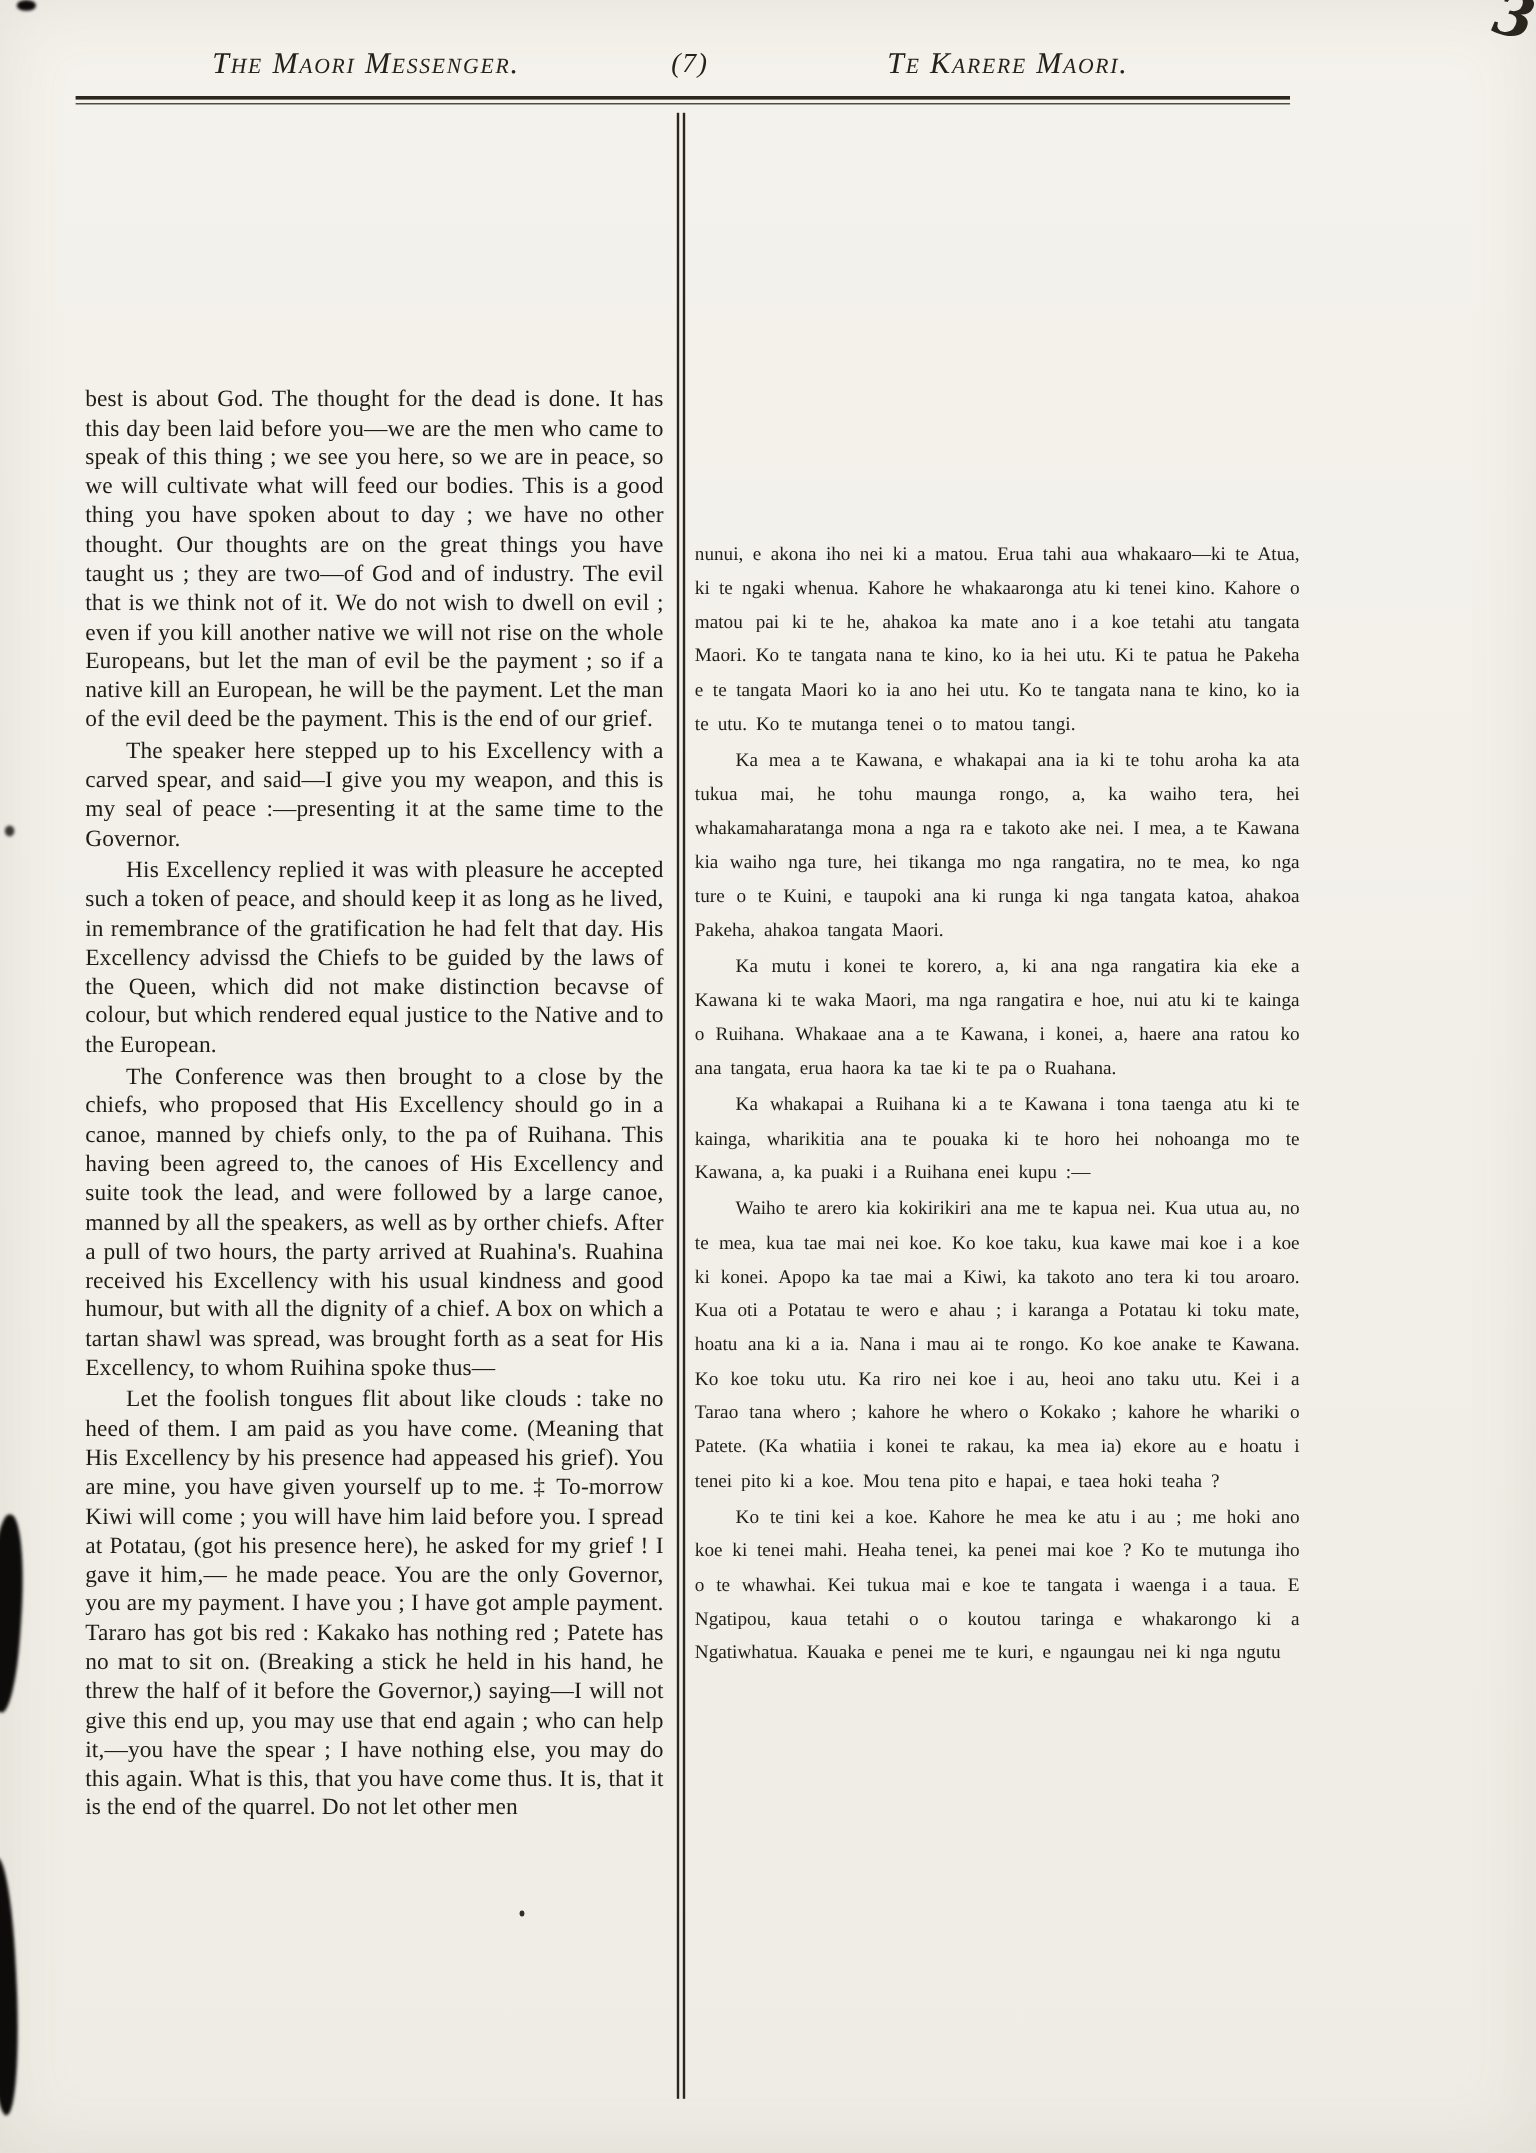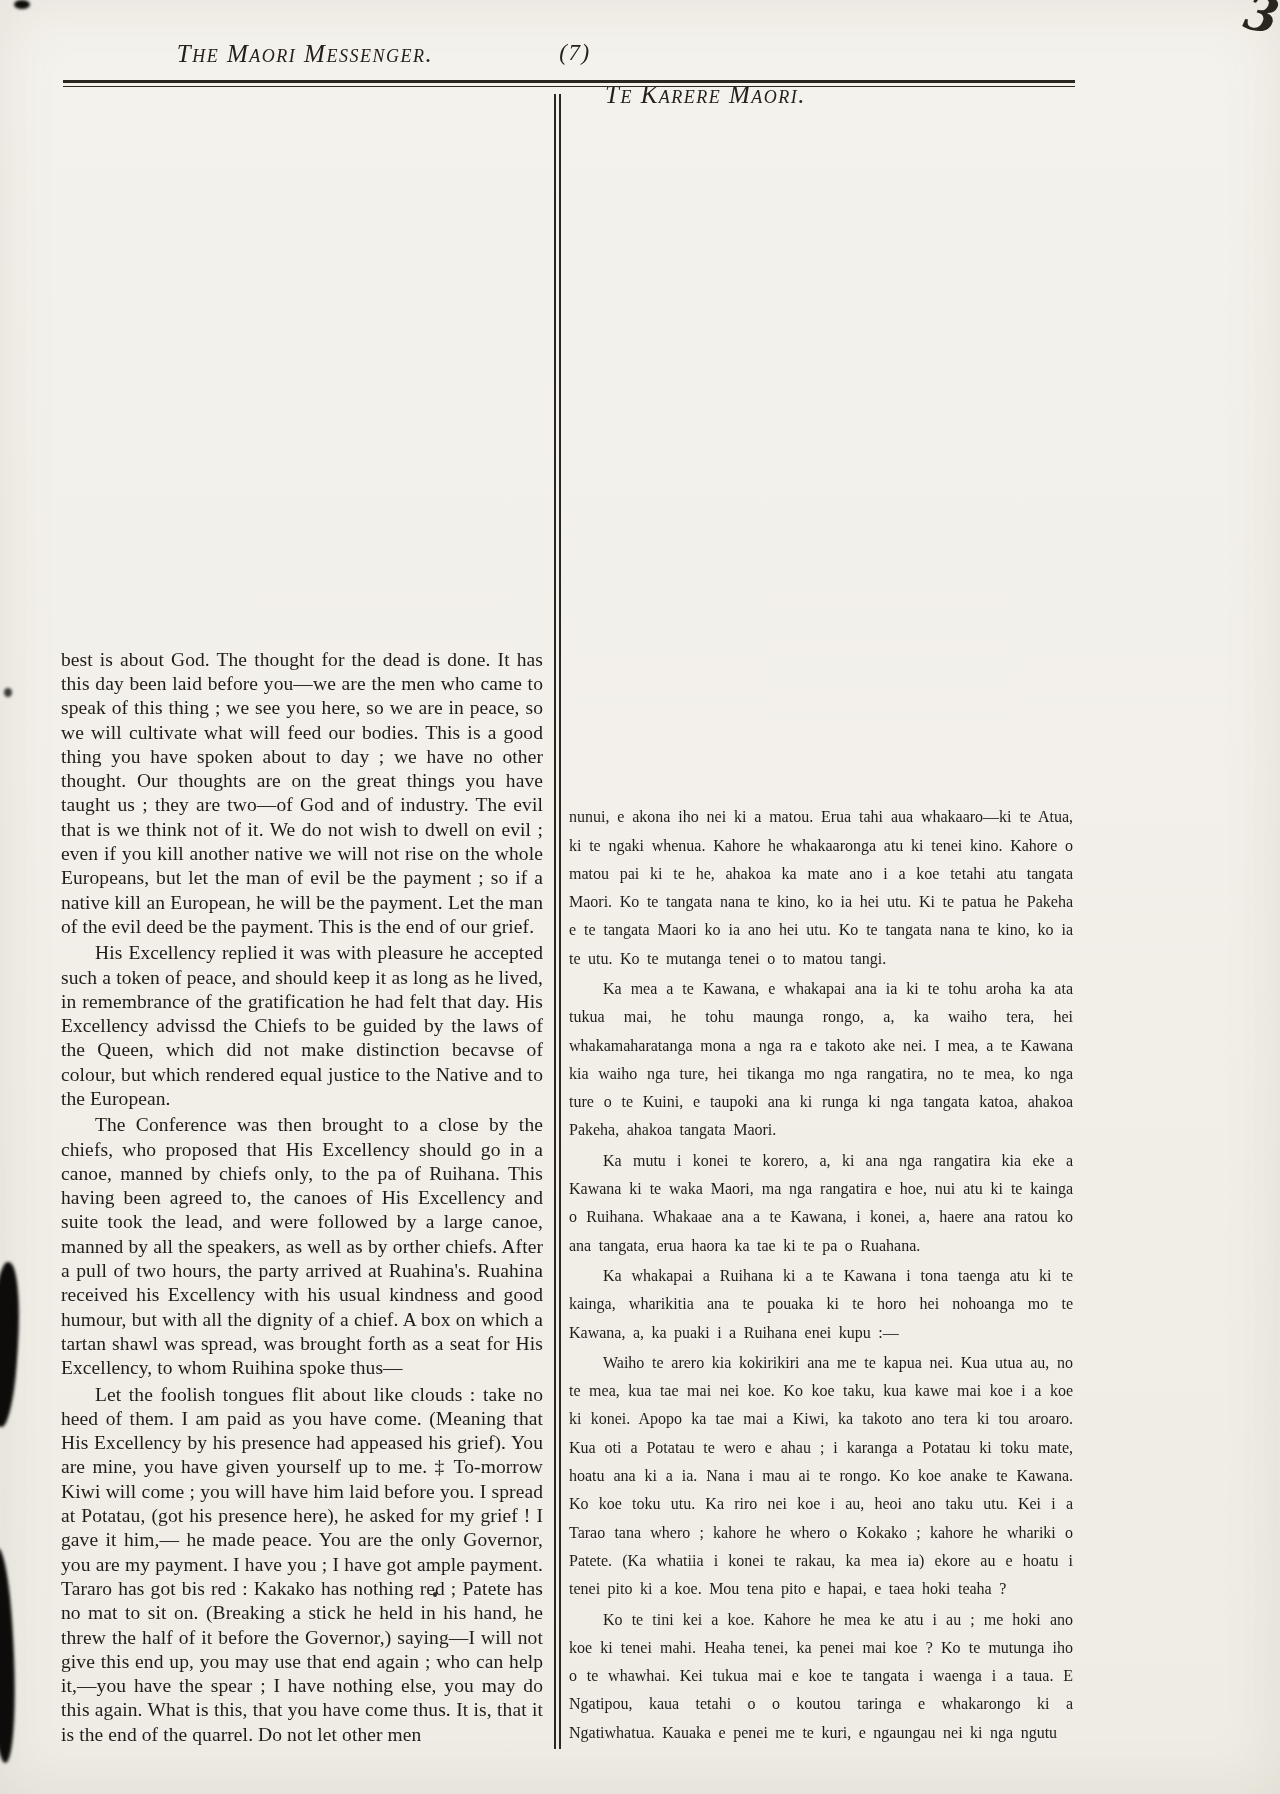--- a/index.html
+++ b/index.html
@@ -32,40 +32,40 @@
     position: absolute;
     top: 0;
     font-variant: small-caps;
     font-size: 25px;
     letter-spacing: 1.5px;
     white-space: nowrap;
     color: #262119;
   }
   .header .left-title  { left: 0;    width: 480px; text-align: center; }
   .header .page-num    { left: 455;  left: 455px; width: 110px; text-align: center; font-variant: normal; font-size: 23px; }
-  .header .right-title { left: 540px; width: 470px; text-align: left; margin-top: 41px; }
+  .header .right-title { left: 540px; width: 470px; text-align: center; }
 
   .double-rule {
     position: absolute;
     top: 80px;
     left: 63px;
     width: 1012px;
     height: 3px;
     border-top: 3px solid #2b261e;
     border-bottom: 1px solid #2b261e;
   }
 
   
   .columns {
     position: absolute;
     top: 94px;
-    left: 61px;
+    left: 71px;
     width: 1012px;
     display: flex;
-    align-items: flex-end;
+    align-items: center;
   }
   .col { margin: 0; }
   .col p {
     margin: 0 0 2px 0;
     text-align: justify;
     text-indent: 34px;
   }
   .col p.cont { text-indent: 0; }
 
   .col-left {
@@ -125,20 +125,21 @@
   </div>
 
   <div class="double-rule"></div>
 
   <div class="handwritten-mark">3</div>
 
   <div class="columns">
 
     <div class="col col-left">
       <p class="cont">best is about God.  The thought for the dead is done.  It has this day been laid before you—we are the men who came to speak of this thing ; we see you here, so we are in peace, so we will cultivate what will feed our bodies.  This is a good thing you have spoken about to day ; we have no other thought.  Our thoughts are on the great things you have taught us ; they are two—of God and of industry.  The evil that is we think not of it.  We do not wish to dwell on evil ; even if you kill another native we will not rise on the whole Europeans, but let the man of evil be the payment ; so if a native kill an European, he will be the payment.  Let the man of the evil deed be the payment.  This is the end of our grief.</p>
+      <p>The speaker here stepped up to his Excellency with a carved spear, and said—I give you my weapon, and this is my seal of peace :—presenting it at the same time to the Governor.</p>
       <p>His Excellency replied it was with pleasure he accepted such a token of peace, and should keep it as long as he lived, in remembrance of the gratification he had felt that day.  His Excellency advissd the Chiefs to be guided by the laws of the Queen, which did not make distinction becavse of colour, but which rendered equal justice to the Native and to the European.</p>
       <p>The Conference was then brought to a close by the chiefs, who proposed that His Excellency should go in a canoe, manned by chiefs only, to the pa of Ruihana.  This having been agreed to, the canoes of His Excellency and suite took the lead, and were followed by a large canoe, manned by all the speakers, as well as by orther chiefs. After a pull of two hours, the party arrived at Ruahina's.  Ruahina received his Excellency with his usual kindness and good humour, but with all the dignity of a chief.  A box on which a tartan shawl was spread, was brought forth as a seat for His Excellency, to whom Ruihina spoke thus—</p>
       <p>Let the foolish tongues flit about like clouds : take no heed of them.  I am paid as you have come.  (Meaning that His Excellency by his presence had appeased his grief).  You are mine, you have given yourself up to me.  ‡ To-morrow Kiwi will come ; you will have him laid before you.  I spread at Potatau, (got his presence here), he asked for my grief !  I gave it him,— he made peace.  You are the only Governor, you are my payment.  I have you ; I have got ample payment.  Tararo has got bis red : Kakako has nothing red ; Patete has no mat to sit on.  (Breaking a stick he held in his hand, he threw the half of it before the Governor,) saying—I will not give this end up, you may use that end again ; who can help it,—you have the spear ; I have nothing else, you may do this again.  What is this, that you have come thus.  It is, that it is the end of the quarrel.  Do not let other men</p>
     </div>
 
     <div class="divider"></div>
 
     <div class="col col-right">
       <p class="cont">nunui, e akona iho nei ki a matou.  Erua tahi aua whakaaro—ki te Atua, ki te ngaki whenua. Kahore he whakaaronga atu ki tenei kino.  Kahore o matou pai ki te he, ahakoa ka mate ano i a koe tetahi atu tangata Maori.  Ko te tangata nana te kino, ko ia hei utu.  Ki te patua he Pakeha e te tangata Maori ko ia ano hei utu.  Ko te tangata nana te kino, ko ia te utu.  Ko te mutanga tenei o to matou tangi.</p>
       <p>Ka mea a te Kawana, e whakapai ana ia ki te tohu aroha ka ata tukua mai, he tohu maunga rongo, a, ka waiho tera, hei whakamaharatanga mona a nga ra e takoto ake nei.  I mea, a te Kawana kia waiho nga ture, hei tikanga mo nga rangatira, no te mea, ko nga ture o te Kuini, e taupoki ana ki runga ki nga tangata katoa, ahakoa Pakeha, ahakoa tangata Maori.</p>

